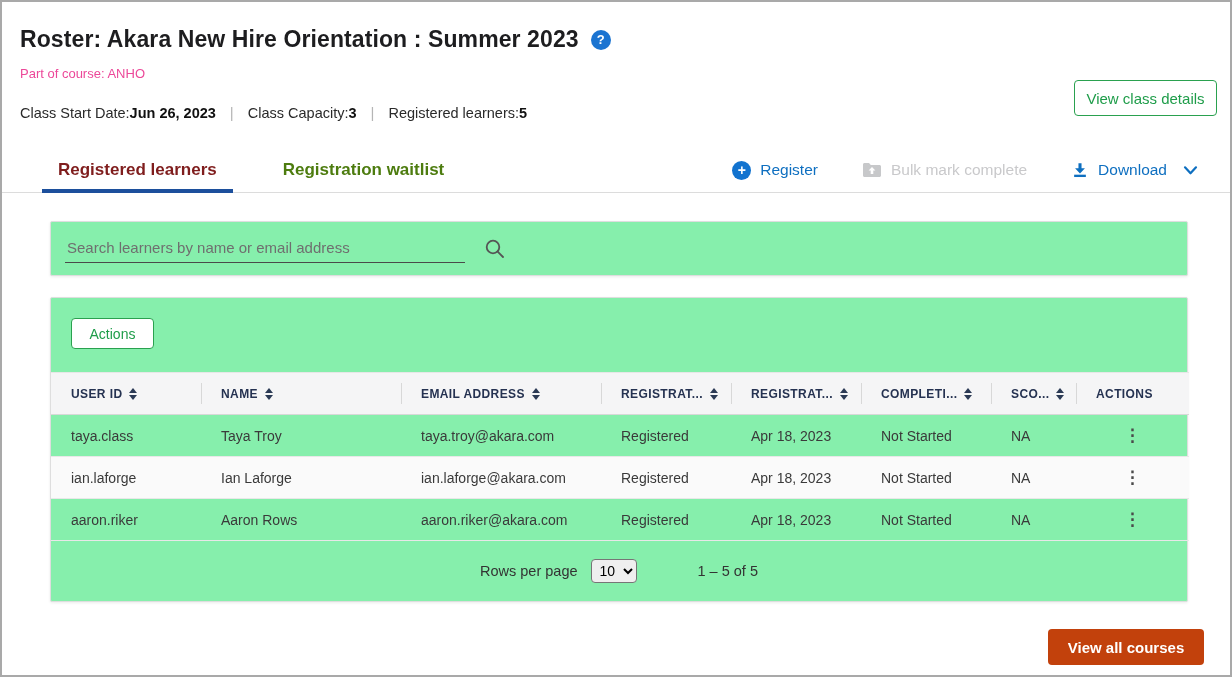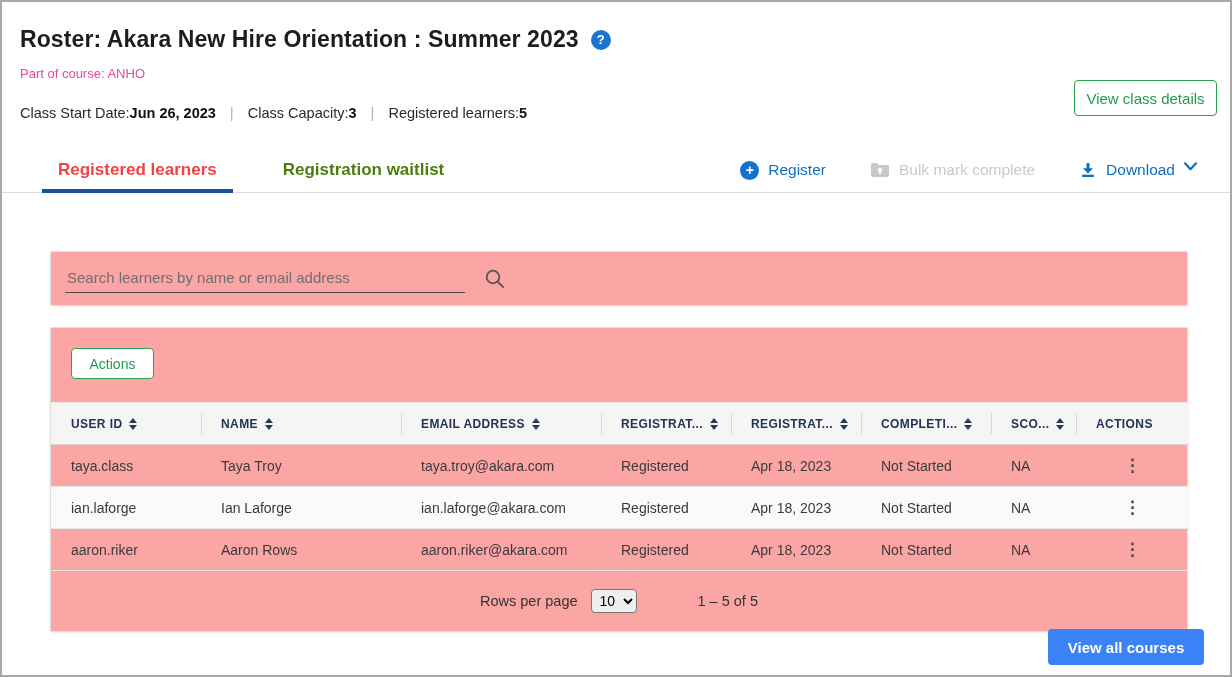--- a/index.html
+++ b/index.html
@@ -33,40 +33,39 @@
   
   .tab-bar {
     position:absolute; left:0; right:0; top:145px; height:46px;
     border-bottom:1px solid #dcdcdc; display:flex; align-items:stretch;
   }
   .tabs { display:flex; margin-left:40px; gap:34px; }
   .tab {
     display:flex; align-items:center; padding:0 16px; font-size:17px; font-weight:700;
     color:#4d7c0f; cursor:pointer; position:relative;
   }
-  .tab.active { color:#ef4444; }
+  .tab.active { color:#7f1d1d; }
   .tab.active::after {
     content:""; position:absolute; left:0; right:0; bottom:-1px; height:4px; background:#1c4f9c;
   }
 
   .toolbar { position:absolute; right:32px; top:0; height:46px; display:flex; align-items:center; gap:44px; }
   .tool-item { display:flex; align-items:center; gap:9px; font-size:15.5px; cursor:pointer; background:none; border:none; font-family:"Liberation Sans", sans-serif; }
   .tool-blue { color:#0e6fc0; }
   .tool-disabled { color:#c9c9cb; cursor:default; }
   .plus-icon {
     width:19px; height:19px; border-radius:50%; background:#1273cf; color:#fff;
     display:flex; align-items:center; justify-content:center; font-size:14px; font-weight:700; line-height:1;
   }
-  .download-group { display:flex; gap:8px; }
+  .download-group { display:flex; align-items:center; gap:16px; }
 
   
   .card {
-    position:absolute; background:#fca5a5; border:1px solid #dedede; border-radius:2px;
+    position:absolute; background:#86efac; border:1px solid #dedede; border-radius:2px;
     box-shadow:0 1px 3px rgba(0,0,0,.08);
-    margin-top:30px;
   }
   .search-card { left:48px; top:219px; width:1138px; height:55px; display:flex; align-items:center; padding:0 14px; }
   .search-input {
     width:400px; border:none; border-bottom:1px solid #4a4a4a; font-size:15px; color:#333;
     padding:4px 2px 6px 2px; outline:none; background:transparent; font-family:"Liberation Sans", sans-serif;
   }
   .search-input::placeholder { color:#6f6f6f; opacity:1; }
   .search-icon { margin-left:18px; cursor:pointer; display:flex; }
 
   
@@ -105,21 +104,21 @@
     flex:1; display:flex; align-items:center; justify-content:center; gap:3px;
     font-size:14.5px; color:#333;
   }
   .rows-label { margin-right:10px; }
   .rows-select { font-size:14px; font-family:"Liberation Sans", sans-serif; padding:2px 4px; border-radius:4px; }
   .range-text { margin-left:58px; }
 
   
   .view-all-courses {
     position:absolute; right:26px; top:627px; width:156px; height:36px;
-    background:#3b82f6; border:none; border-radius:4px; color:#fff; font-size:15px; font-weight:600;
+    background:#c2410c; border:none; border-radius:4px; color:#fff; font-size:15px; font-weight:600;
     font-family:"Liberation Sans", sans-serif; cursor:pointer;
   }
 </style>
 </head>
 <body>
 
 <div class="page">
 
   <div class="title-row">
     <span class="page-title">Roster: Akara New Hire Orientation : Summer 2023</span>

